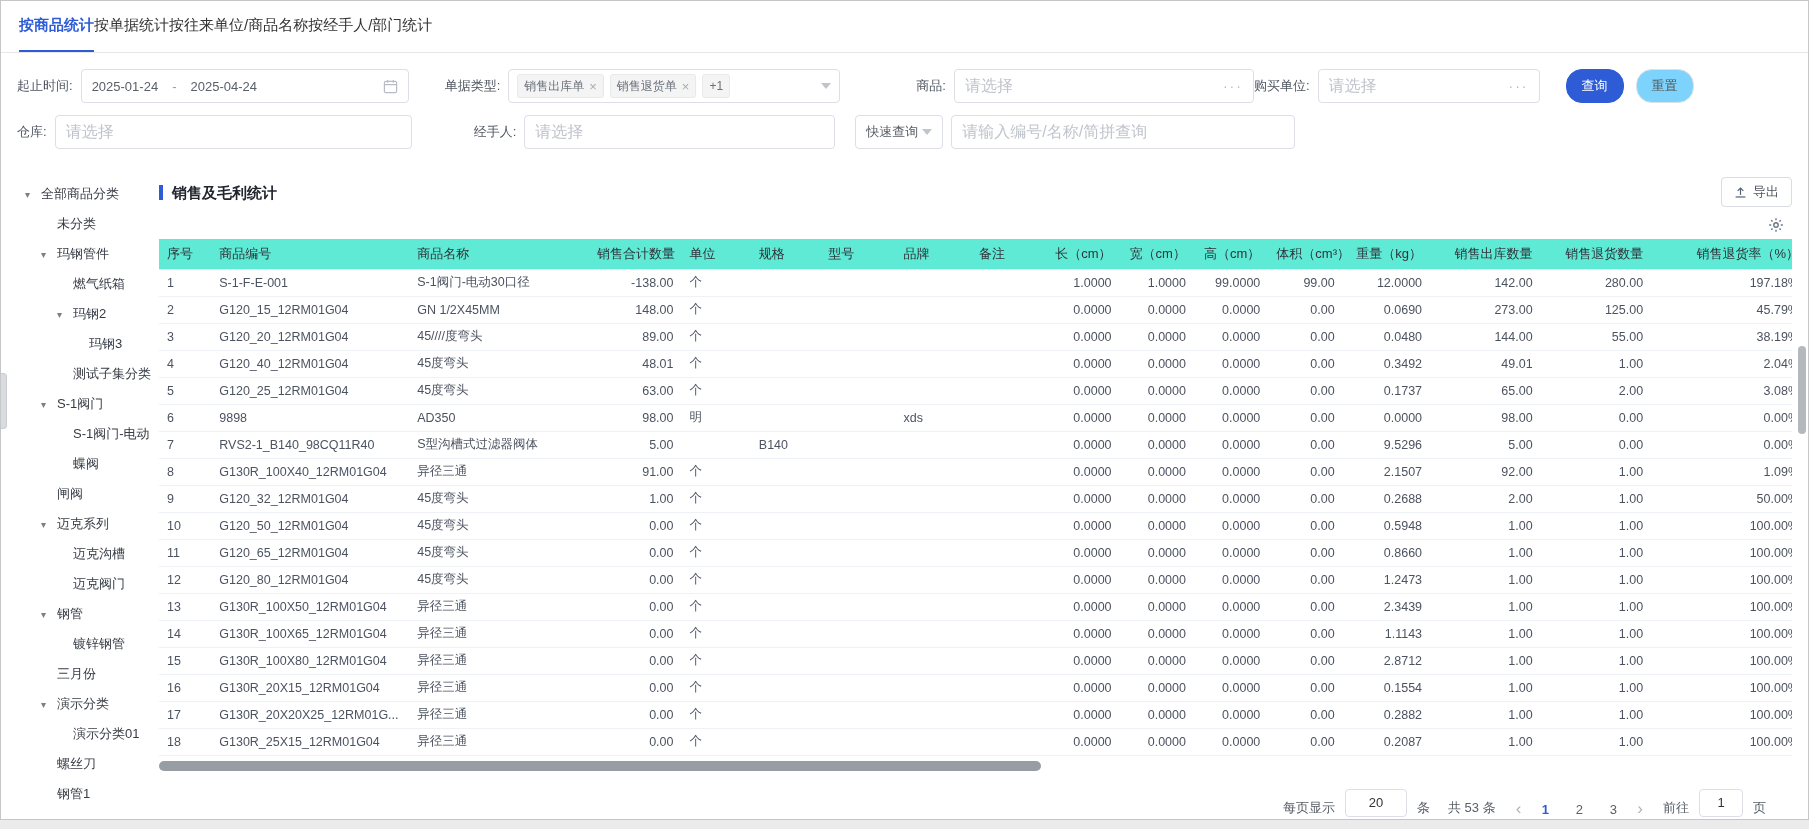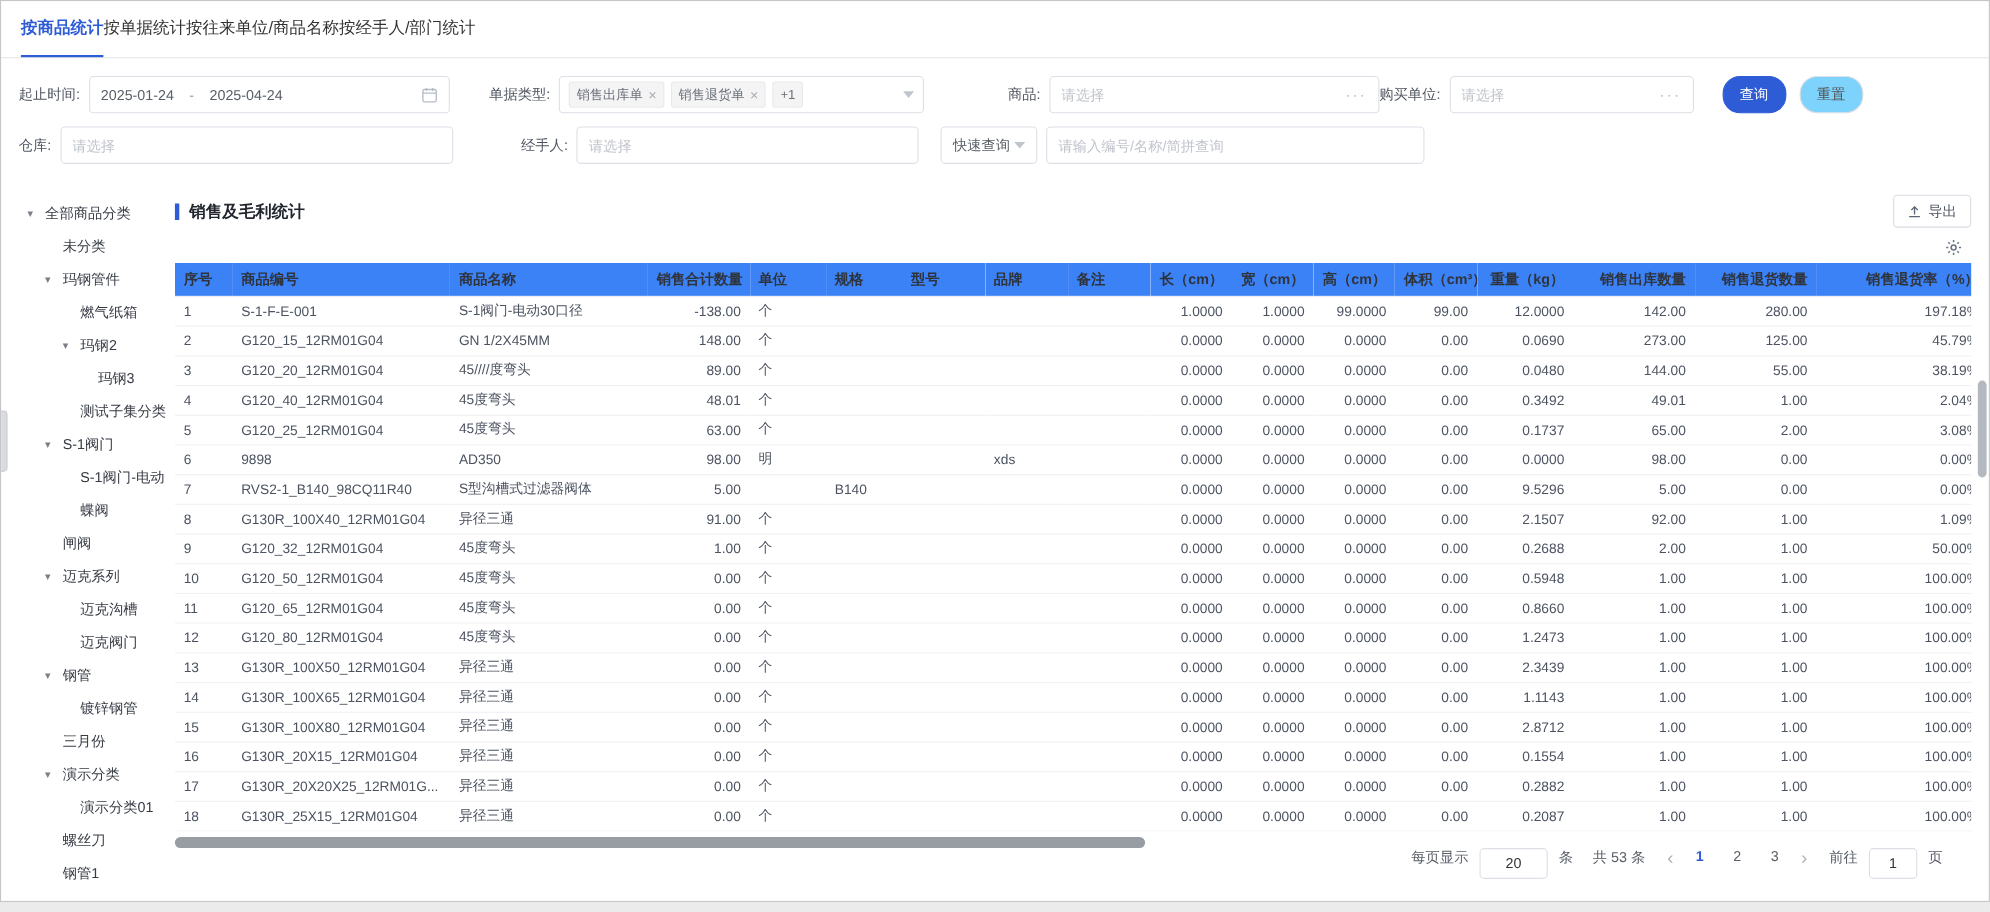--- a/index.html
+++ b/index.html
@@ -7,21 +7,21 @@
   .app{position:relative;width:1809px;height:820px;background:#fff;border:1px solid #c6c6c6;overflow:hidden}
   
   .tab-bar{display:flex;align-items:stretch;height:52px;border-bottom:1px solid #e7e7e7;padding:0 18px;}
   .tab{display:flex;align-items:center;font-size:15px;color:#333;cursor:pointer;border-bottom:2px solid transparent;white-space:nowrap}
   .tab.active{color:var(--primary);border-bottom-color:var(--primary);font-weight:700}
   
   .filters{padding:16px 16px 4px 16px}
   .f-row{display:flex;align-items:center;margin-bottom:12px}
   .f-label{font-size:13px;color:#4f5560;margin-right:8px;white-space:nowrap}
   .box{height:34px;border:1px solid #dcdfe6;border-radius:4px;background:#fff;display:flex;align-items:center;padding:0 10px;font-size:13px;color:#5a6068}
-  .box input{border:none;outline:none;flex:1;min-width:0;font-size:13px;color:#5a6068;background:transparent;font-family:inherit}
+  .box input{border:none;outline:none;flex:1;min-width:0;font-size:16px;color:#5a6068;background:transparent;font-family:inherit}
   .box input::placeholder{color:#c0c4cc}
   .date-box{width:328px}
   .date-sep{margin:0 14px;color:#999}
   .doc-box{width:332px;padding:0 8px}
   .product-box{width:300px}
   .buyer-box{width:222px}
   .wh-box{width:357px}
   .handler-box{width:311px}
   .quick-box{width:88px;color:#5a6068;cursor:pointer}
   .search-box{width:344px}
@@ -40,27 +40,27 @@
   .tree-item{display:flex;align-items:center;height:30px;font-size:13px;color:#363b44;cursor:pointer;white-space:nowrap}
   .tree-caret{width:16px;color:#7a7f88;font-size:10px;flex:none}
   .main{flex:1;min-width:0;display:flex;flex-direction:column;padding-top:8px}
   .title-bar{display:flex;align-items:center;height:38px}
   .title{font-size:15px;font-weight:700;color:#22262e;border-left:4px solid var(--primary);padding-left:9px;line-height:15px}
   .export-btn{margin-left:auto;height:30px;padding:0 12px;border:1px solid #d9dce2;border-radius:4px;background:#fff;color:#4f5560;font-size:13px;display:inline-flex;align-items:center;gap:6px;cursor:pointer}
   .table-toolbar{height:28px;display:flex;justify-content:flex-end;align-items:center;padding-right:8px}
   .gear{cursor:pointer;display:inline-flex}
   .table-wrap{width:100%;overflow:hidden}
   table{border-collapse:collapse;table-layout:fixed;width:1648px}
-  th{background:#3b82f6;font-size:13px;font-weight:700;color:#2f333b;height:30px;text-align:left;padding:0 8px;white-space:nowrap;overflow:hidden;border-bottom:1px solid #e8ebf1}
+  th{background:#5eead4;font-size:13px;font-weight:400;color:#2f333b;height:30px;text-align:left;padding:0 8px;white-space:nowrap;overflow:hidden;border-bottom:1px solid #e8ebf1}
   td{font-size:12.5px;color:#4c5360;height:27px;padding:0 8px;white-space:nowrap;overflow:hidden;border-bottom:1px solid #eef1f6;background:#fff}
   .num{text-align:right}
   .hscroll{height:10px;margin-top:5px;position:relative}
   .hscroll .thumb{position:absolute;left:0;top:0;height:10px;width:54%;background:#989da4;border-radius:5px;cursor:pointer}
   
-  .pagination{display:flex;align-items:flex-start;justify-content:flex-end;height:46px;font-size:13px;color:#5a6068;gap:10px;padding-right:26px}
+  .pagination{display:flex;align-items:flex-end;justify-content:flex-end;height:46px;font-size:13px;color:#5a6068;gap:10px;padding-right:26px}
   .pg-box{width:62px;height:28px;border:1px solid #dcdfe6;border-radius:4px;text-align:center;font-size:13px;color:#333;outline:none;font-family:inherit}
   .pg-box.goto{width:44px}
   .pages{display:flex;align-items:center;gap:10px}
   .page-num{min-width:24px;text-align:center;cursor:pointer;color:#5a6068}
   .page-num.active{color:var(--primary);font-weight:700}
   .chev{color:#aeb2b9;font-size:17px;cursor:pointer;padding:0 2px;line-height:1}
   
   .vscroll-thumb{position:absolute;right:2px;top:345px;width:8px;height:88px;background:#b4b8bf;border-radius:4px;cursor:pointer}
   .left-handle{position:absolute;left:0;top:372px;width:6px;height:56px;background:#d8dbdf;border:1px solid #c9ccd1;border-left:none;border-radius:0 4px 4px 0;cursor:pointer}
 </style>

